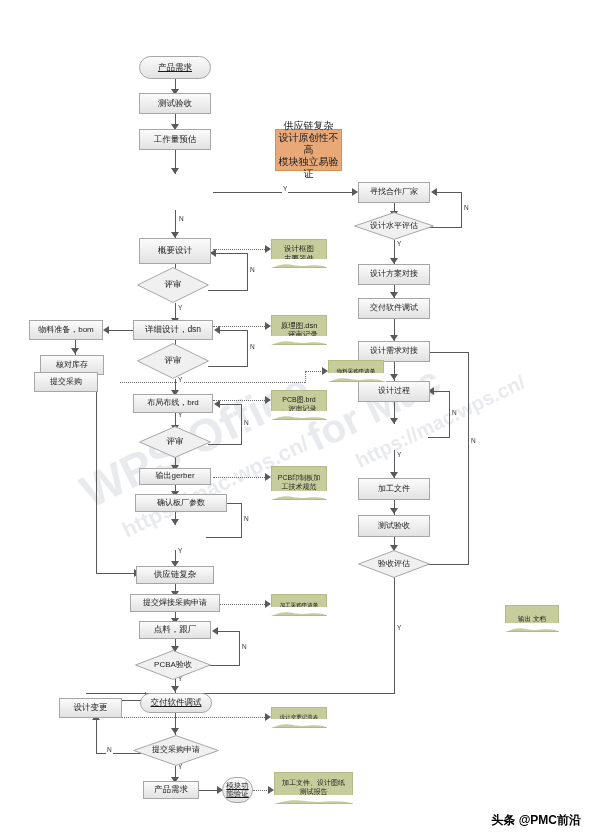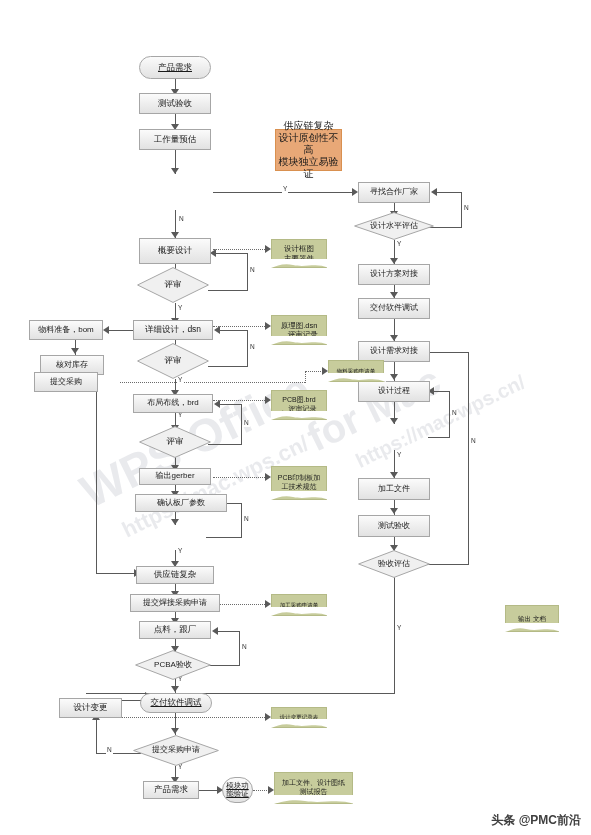--- a/index.html
+++ b/index.html
@@ -83,21 +83,21 @@
     white-space:nowrap;
     transform-origin:left top;
   }
   .wm1{left:72px;top:470px;font-size:46px;transform:rotate(-26deg);}
   .wm2{left:118px;top:520px;font-size:22px;transform:rotate(-26deg);}
   .wm3{left:300px;top:420px;font-size:40px;transform:rotate(-26deg);}
   .wm4{left:352px;top:452px;font-size:20px;transform:rotate(-26deg);}
 
   .footer{
     position:absolute;right:10px;bottom:6px;
-    font-size:12px;color:#404040;font-weight:bold;z-index:9;
+    font-size:12px;color:#000000;font-weight:bold;z-index:9;
     display:flex;align-items:flex-start;gap:3px;
   }
 </style>
 </head>
 <body>
 
 <div id="canvas">
 
   <div class="wm wm1">WPS Office</div>
   <div class="wm wm2">https://mac.wps.cn/</div>

